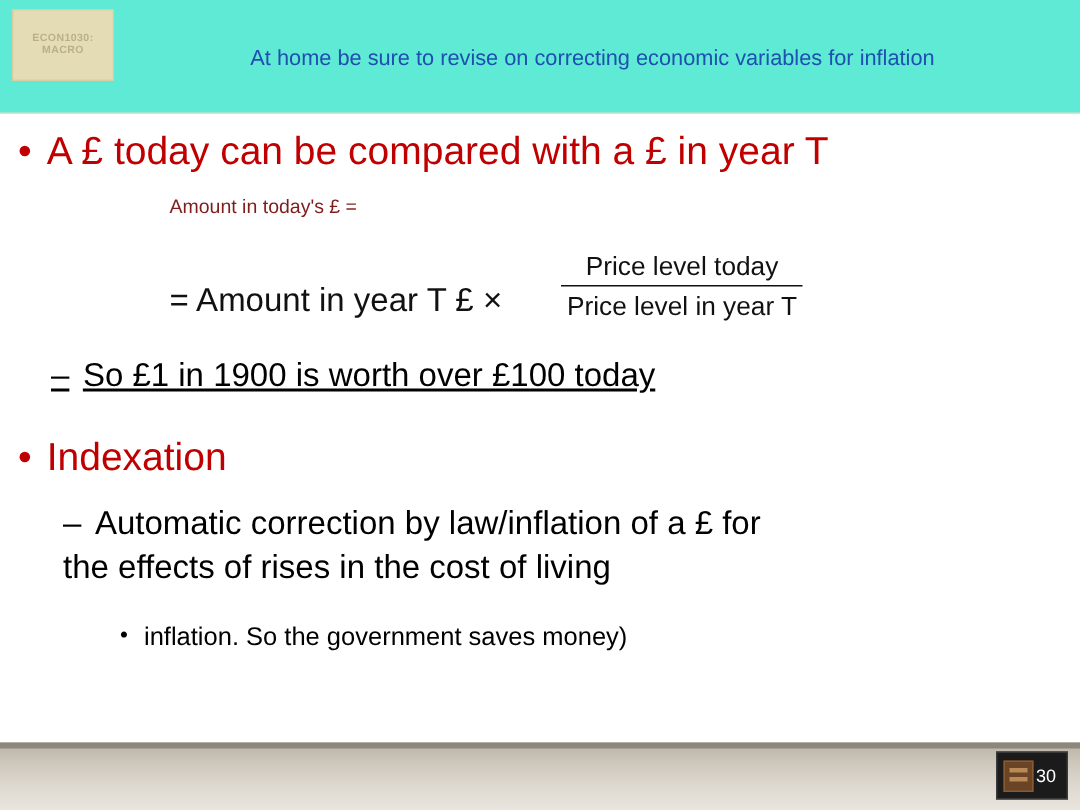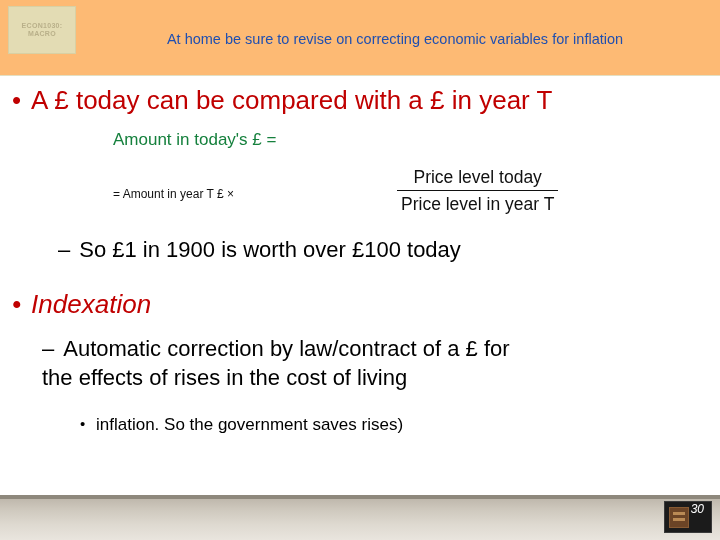--- a/index.html
+++ b/index.html
@@ -19,21 +19,21 @@
     height: 540px;
     background: #ffffff;
   }
   
   .header {
     position: absolute;
     left: 0;
     top: 0;
     width: 720px;
     height: 75px;
-    background: #fdba74;
+    background: #5eead4;
     border-bottom: 1px solid #e4dfc2;
   }
   .logo-box {
     position: absolute;
     left: 8px;
     top: 6px;
     width: 66px;
     height: 46px;
     background: #e3dcb4;
     border: 1px solid #d8d0a4;
@@ -95,41 +95,40 @@
     position: absolute;
     left: -16px;
     top: 0;
     font-size: 15px;
   }
   
   .eq-line1 {
     position: absolute;
     left: 113px;
     top: 55px;
-    font-size: 17px;
-    color: #15803d;
+    font-size: 13px;
+    color: #7f1d1d;
     white-space: nowrap;
   }
   .eq-line2 {
     position: absolute;
     left: 113px;
     top: 112px;
-    font-size: 12px;
+    font-size: 22px;
     color: #111111;
     white-space: nowrap;
   }
   .fraction {
     position: absolute;
     left: 374px;
     top: 92px;
     text-align: center;
     font-size: 17.5px;
     color: #111111;
     white-space: nowrap;
-    margin-left: 23px;
   }
   .fraction .num {
     padding: 0 4px 2px 4px;
   }
   .fraction .bar {
     height: 1px;
     background: #111111;
     width: 100%;
   }
   .fraction .den {
@@ -155,22 +154,22 @@
   }
   .slide-num-box {
     position: absolute;
     right: 8px;
     top: 6px;
     width: 46px;
     height: 30px;
     background: #1b1b1b;
     border: 1px solid #3a3a3a;
     display: flex;
+    align-items: center;
     justify-content: flex-end;
-    font-style: italic;
   }
   .slide-num-icon {
     position: absolute;
     left: 4px;
     top: 5px;
     width: 18px;
     height: 19px;
     background: #6b4426;
     border: 1px solid #875a33;
   }
@@ -210,36 +209,36 @@
     </div>
 
     <div class="eq-line1">Amount in today's £ =</div>
     <div class="eq-line2">= Amount in year T £ ×</div>
     <div class="fraction">
       <div class="num">Price level today</div>
       <div class="bar"></div>
       <div class="den">Price level in year T</div>
     </div>
 
-    <div class="bullet2" style="left:58px; top:162px;">
+    <div class="bullet2" style="left:34px; top:162px;text-decoration:underline;">
       <span class="dash">–</span><span>So £1 in 1900 is worth over £100 today</span>
     </div>
 
-    <div class="bullet1" style="left:12px; top:214px;font-style:italic;">
+    <div class="bullet1" style="left:12px; top:214px;">
       <span class="dot">•</span><span>Indexation</span>
     </div>
 
     <div class="bullet2" style="left:42px; top:260px; white-space:normal; width:600px; line-height:1.3;">
-      <span class="dash">–</span><span>Automatic correction by law/contract of a £ for</span>
+      <span class="dash">–</span><span>Automatic correction by law/inflation of a £ for</span>
       <div style="">the effects of rises in the cost of living</div>
     </div>
 
     <div class="bullet3" style="left:96px; top:339px; width:600px;">
       <span class="dot3">•</span>
-      <div>inflation. So the government saves rises)</div>
+      <div>inflation. So the government saves money)</div>
     </div>
 
   </div>
 
   <div class="footer">
     <div class="footer-strip"></div>
     <div class="slide-num-box">
       <div class="slide-num-icon"></div>
       <div class="slide-num">30</div>
     </div>

